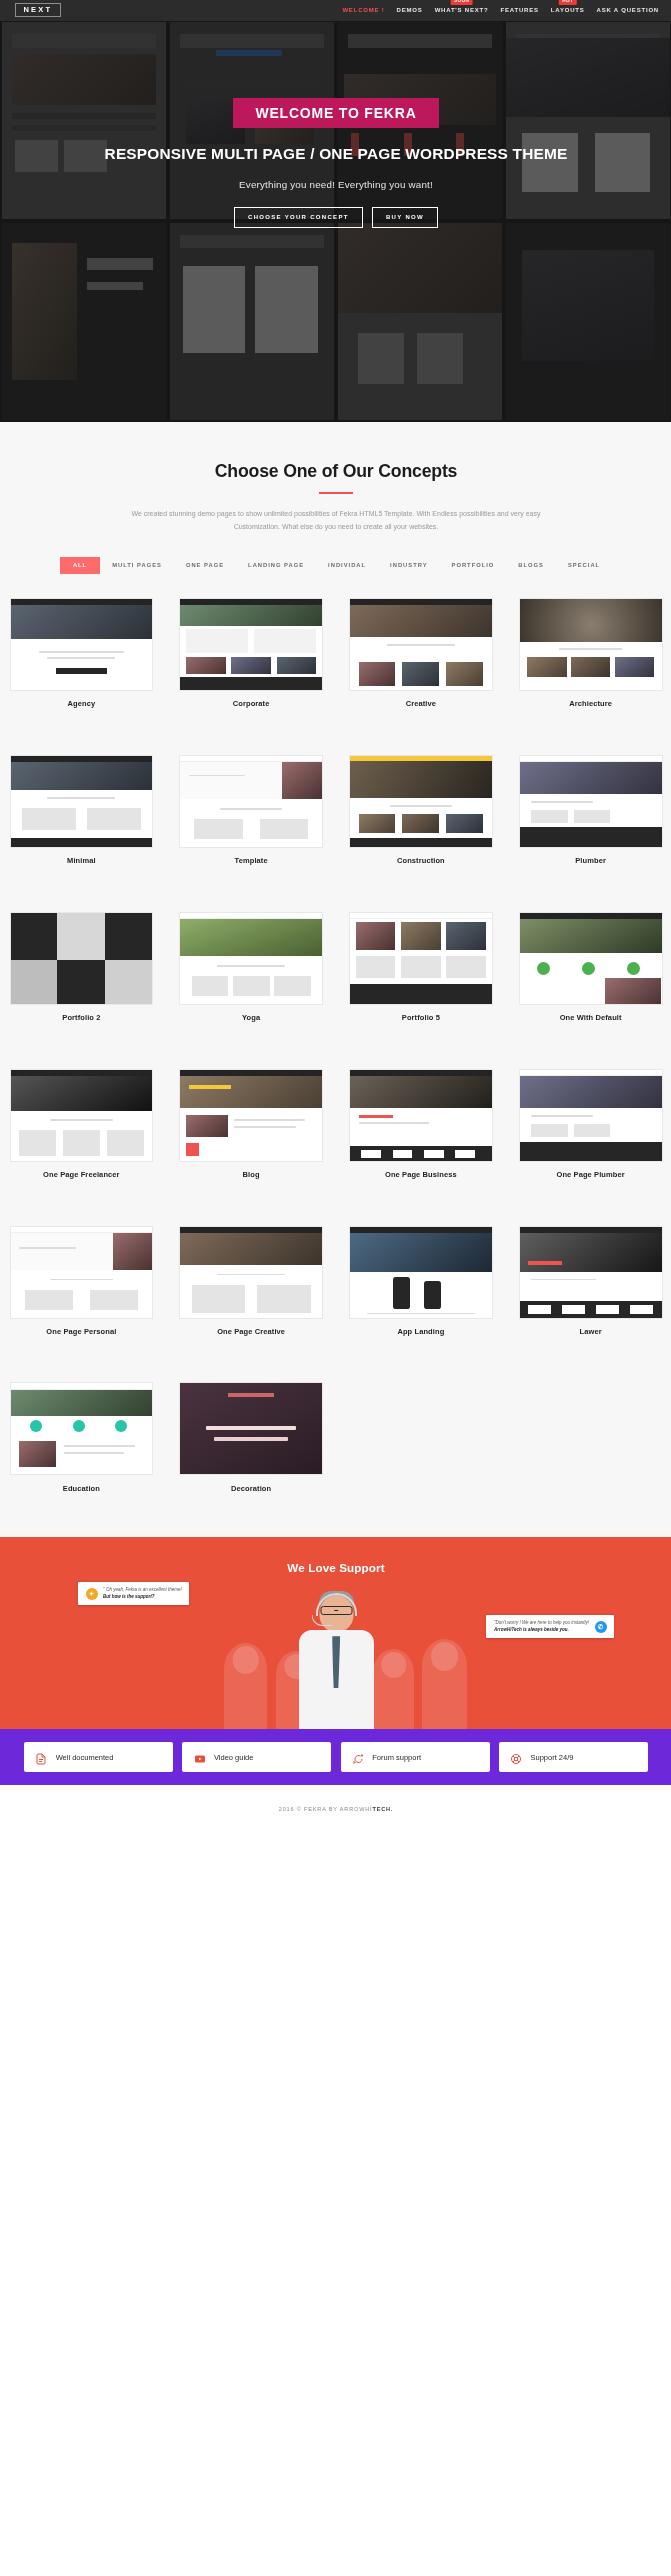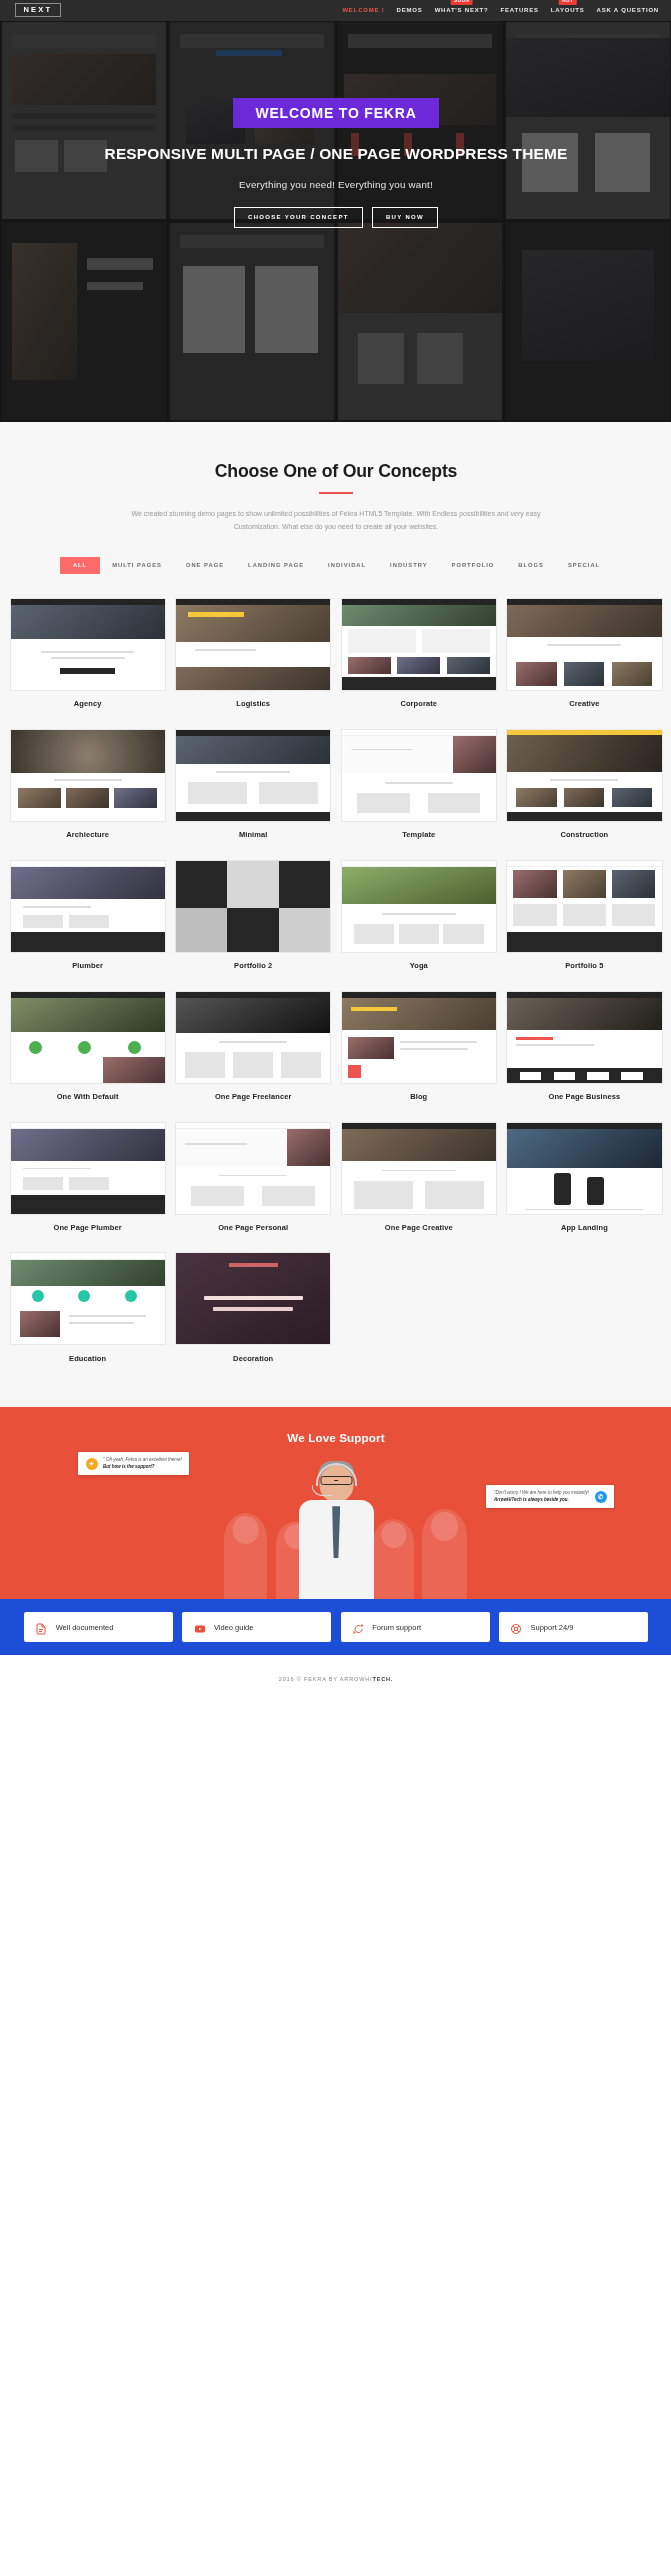--- a/index.html
+++ b/index.html
@@ -96,21 +96,21 @@
   }
   .hero-content {
     position: absolute;
     left: 0; right: 0;
     top: 77px;
     text-align: center;
     z-index: 5;
   }
   .hero-badge {
     display: inline-block;
-    background: #6d28d9;
+    background: #be185d;
     color: #ffffff;
     font-size: 14px;
     font-weight: 700;
     letter-spacing: 0.8px;
     padding: 8.4px 22.4px 8.4px 22.4px;
     line-height: 1;
   }
   .hero-title {
     margin-top: 17px;
     color: #ffffff;
@@ -196,20 +196,21 @@
   }
 
   
   .demo-grid {
     margin: 24px auto 0 auto;
     width: 653px;
     display: grid;
     grid-template-columns: repeat(4, 1fr);
     column-gap: 9.3px;
     row-gap: 0;
+    gap: 26px;
   }
   .demo-cell { padding-bottom: 20.5px; }
   .demo-thumb {
     width: 100%;
     height: 93px;
     background: #ffffff;
     border: 0.9px solid #e8e8e8;
     overflow: hidden;
     position: relative;
     cursor: pointer;
@@ -345,21 +346,21 @@
     display: flex; align-items: center; justify-content: center;
     font-size: 6.5px; color: #ffffff; font-weight: 700;
   }
   .bub-ico.orange { background: #f5a623; }
   .bub-ico.blue { background: #2196f3; }
   .bub-txt .l1 { font-size: 4.5px; color: #555; font-style: italic; line-height: 1.5; white-space: nowrap; }
   .bub-txt .l2 { font-size: 4.5px; color: #222; font-weight: 700; font-style: italic; line-height: 1.5; white-space: nowrap; }
 
   
   .feature-strip {
-    background: #1d4ed8;
+    background: #6d28d9;
     padding: 13px 11.2px;
     display: flex;
     justify-content: center;
     gap: 9.3px;
   }
   .feature-card {
     width: 149px;
     height: 30px;
     background: #ffffff;
     border-radius: 1.9px;
@@ -486,31 +487,20 @@
           <div class="t-blk" style="left:10%;top:45px;width:80%;height:43px;background:#fff"></div>
           <div class="t-txt" style="left:20%;top:52px;width:60%"></div>
           <div class="t-txt" style="left:26%;top:58px;width:48%"></div>
           <div class="t-blk t-dark" style="left:32%;top:69px;width:36%;height:5.6px"></div>
         </div>
         <div class="demo-label">Agency</div>
       </div>
       <div class="demo-cell">
         <div class="demo-thumb">
           <div class="t-bar t-navd"></div>
-          <div class="t-blk t-photo-c" style="left:0;top:6.5px;width:100%;height:37px"></div>
-          <div class="t-blk t-yellow" style="left:8%;top:13px;width:36%;height:4.7px"></div>
-          <div class="t-blk" style="left:0;top:44px;width:100%;height:24px;background:#fff"></div>
-          <div class="t-txt" style="left:12%;top:50px;width:40%"></div>
-          <div class="t-blk t-photo-a" style="left:0;top:68px;width:100%;height:24px"></div>
-        </div>
-        <div class="demo-label">Logistics</div>
-      </div>
-      <div class="demo-cell">
-        <div class="demo-thumb">
-          <div class="t-bar t-navd"></div>
           <div class="t-blk t-photo-d" style="left:0;top:6.5px;width:100%;height:20.5px"></div>
           <div class="t-blk" style="left:4%;top:30px;width:44%;height:24px;background:#f2f2f2"></div>
           <div class="t-blk" style="left:52%;top:30px;width:44%;height:24px;background:#f2f2f2"></div>
           <div class="t-blk t-photo-e" style="left:4%;top:58px;width:28%;height:17px"></div>
           <div class="t-blk t-photo-f" style="left:36%;top:58px;width:28%;height:17px"></div>
           <div class="t-blk t-photo-b" style="left:68%;top:58px;width:28%;height:17px"></div>
           <div class="t-blk t-dark" style="left:0;top:78px;width:100%;height:15px"></div>
         </div>
         <div class="demo-label">Corporate</div>
       </div>
@@ -717,20 +707,35 @@
           <div class="t-blk" style="left:0;top:6.5px;width:100%;height:39px;background:linear-gradient(140deg,#4d6a84,#1d2833)"></div>
           <div class="t-blk" style="left:0;top:46px;width:100%;height:48px;background:#fff"></div>
           <div class="t-blk t-dark" style="left:30%;top:50px;width:17px;height:32px;border-radius:2.8px"></div>
           <div class="t-blk t-dark" style="left:52%;top:54px;width:17px;height:28px;border-radius:2.8px"></div>
           <div class="t-txt" style="left:12%;top:86px;width:76%"></div>
         </div>
         <div class="demo-label">App Landing</div>
       </div>
       <div class="demo-cell">
         <div class="demo-thumb">
+          <div class="t-bar t-navd"></div>
+          <div class="t-blk" style="left:0;top:6.5px;width:100%;height:39px;background:linear-gradient(140deg,#5f5f5f,#161616)"></div>
+          <div class="t-blk t-red" style="left:6%;top:34px;width:24%;height:4.7px"></div>
+          <div class="t-blk" style="left:0;top:46px;width:100%;height:28px;background:#fff"></div>
+          <div class="t-txt" style="left:8%;top:52px;width:46%"></div>
+          <div class="t-blk t-dark" style="left:0;top:74px;width:100%;height:19.6px"></div>
+          <div class="t-blk" style="left:6%;top:78px;width:16%;height:9.3px;background:#fff"></div>
+          <div class="t-blk" style="left:30%;top:78px;width:16%;height:9.3px;background:#fff"></div>
+          <div class="t-blk" style="left:54%;top:78px;width:16%;height:9.3px;background:#fff"></div>
+          <div class="t-blk" style="left:78%;top:78px;width:16%;height:9.3px;background:#fff"></div>
+        </div>
+        <div class="demo-label">Lawer</div>
+      </div>
+      <div class="demo-cell">
+        <div class="demo-thumb">
           <div class="t-bar t-nav"></div>
           <div class="t-blk t-photo-d" style="left:0;top:6.5px;width:100%;height:26px"></div>
           <div class="t-blk" style="left:0;top:33px;width:100%;height:61px;background:#fff"></div>
           <div class="t-blk" style="left:14%;top:37px;width:12px;height:12px;border-radius:50%;background:#26c6a6"></div>
           <div class="t-blk" style="left:44%;top:37px;width:12px;height:12px;border-radius:50%;background:#26c6a6"></div>
           <div class="t-blk" style="left:74%;top:37px;width:12px;height:12px;border-radius:50%;background:#26c6a6"></div>
           <div class="t-blk t-photo-e" style="left:6%;top:58px;width:26%;height:26px"></div>
           <div class="t-txt" style="left:38%;top:62px;width:50%"></div>
           <div class="t-txt" style="left:38%;top:69px;width:42%"></div>
         </div>

